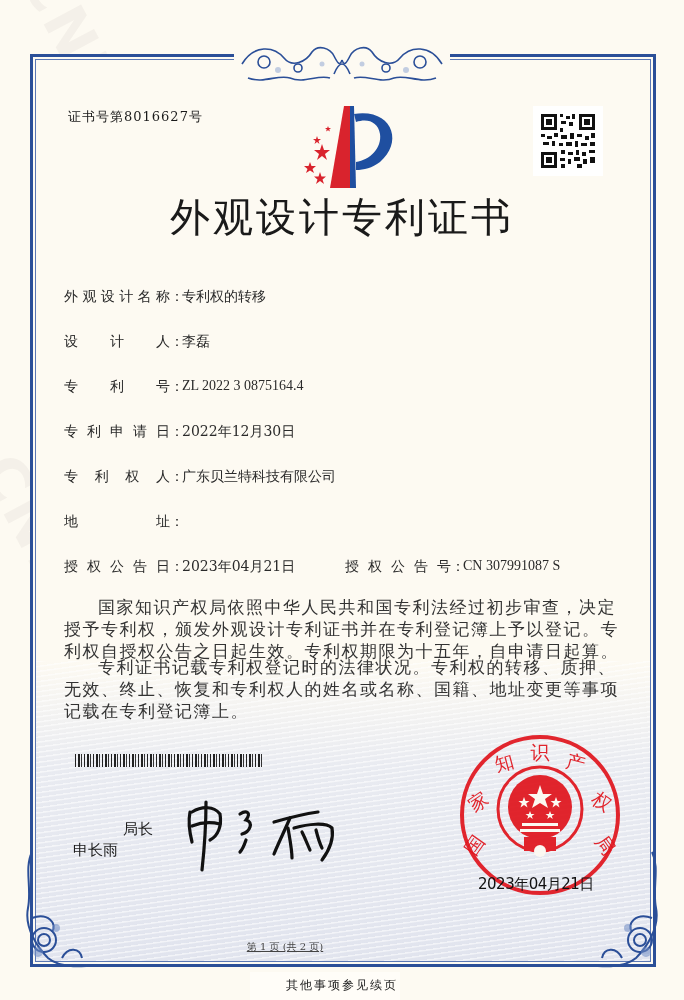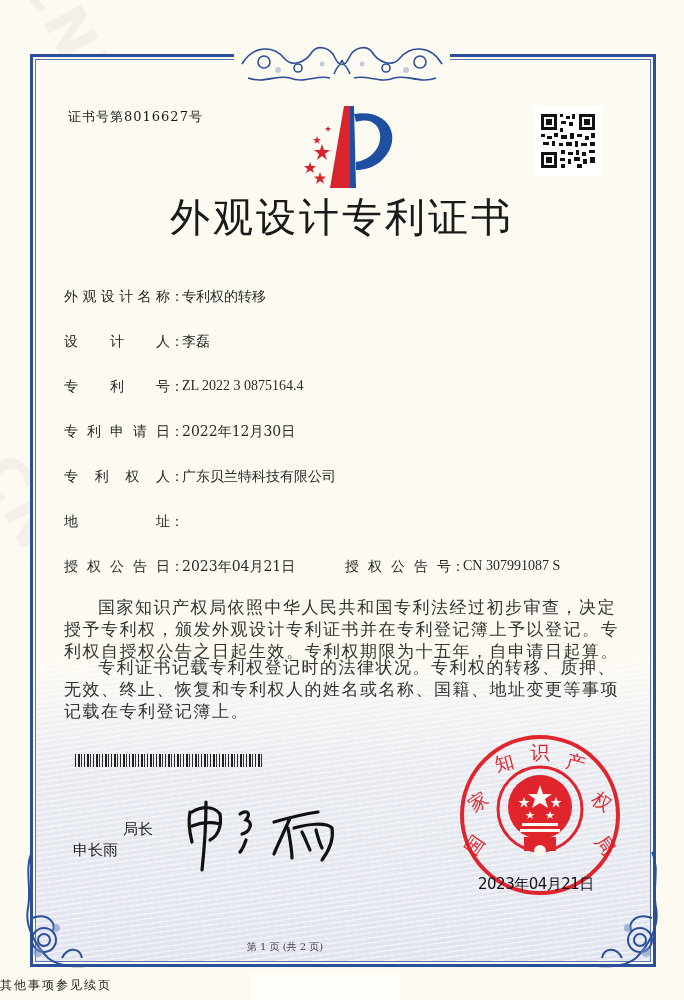--- a/index.html
+++ b/index.html
@@ -44,23 +44,23 @@
   .field .colon { width: 12px; }
   .para { left: 64px; width: 560px; font-size: 17px; line-height: 22px; color: #333; text-indent: 2em; letter-spacing: 1.5px; }
   .barcode { left: 75px; top: 754px; width: 188px; height: 13px;
     background: repeating-linear-gradient(90deg, #222 0 1px, transparent 1px 3px, #222 3px 5px, transparent 5px 6px, #333 6px 7px, transparent 7px 9px);
   }
   .director-title { left: 79px; top: 820px; font-family: Liberation Sans, sans-serif; font-size: 15px; margin-left: 44px; }
   .director-name { left: 73px; top: 841px; font-family: "DejaVu Sans", sans-serif; font-size: 15px; }
   .signature { left: 180px; top: 792px; width: 170px; height: 80px; }
   .seal { left: 458px; top: 733px; width: 164px; height: 164px; }
   .seal-date { left: 478px; top: 875px; font-family: "DejaVu Sans", sans-serif; font-size: 15px; color: #111; letter-spacing: -0.5px; }
-  .page-no { left: 0; width: 570px; top: 940px; text-align: center; font-size: 10px; color: #444; }
+  .page-no { left: 0; width: 570px; top: 940px; text-align: center; font-size: 10px; color: #444; text-decoration: underline; }
   .footer-box { left: 250px; top: 972px; width: 150px; height: 28px; background: #fffdf8; }
-  .footer-note { left: 0; width: 684px; top: 977px; font-size: 12px; letter-spacing: 2px; color: #222; }
+  .footer-note { left: 0; width: 684px; top: 977px; text-align: center; font-size: 12px; letter-spacing: 2px; color: #222; }
 </style>
 </head>
 <body>
 
 <div class="watermark" style="left:-20px; top:30px;">CNIPA</div>
 <div class="watermark" style="left:150px; top:200px;">CNIPA</div>
 <div class="watermark" style="left:400px; top:280px;">CNIPA</div>
 <div class="watermark" style="left:-60px; top:520px;">CNIPA</div>
 <div class="watermark" style="left:180px; top:600px;">CNIPA</div>
 

